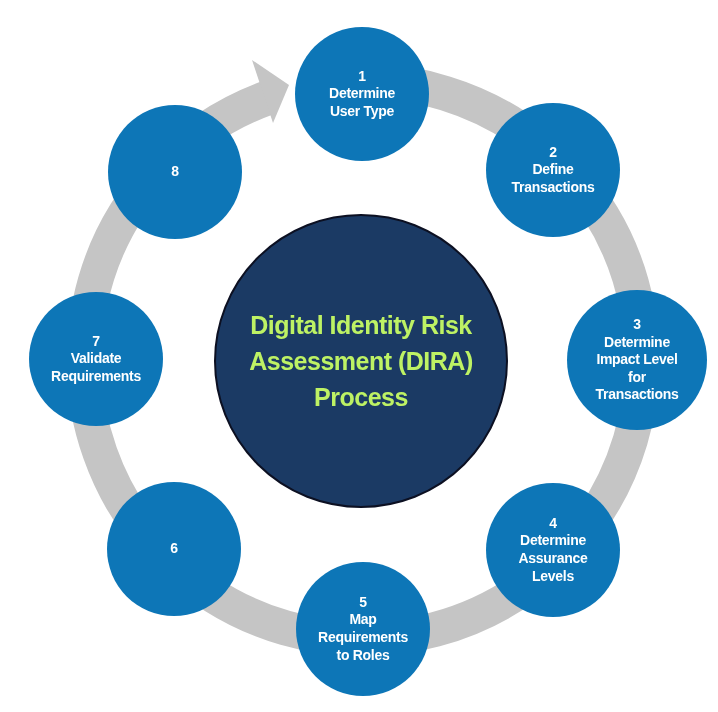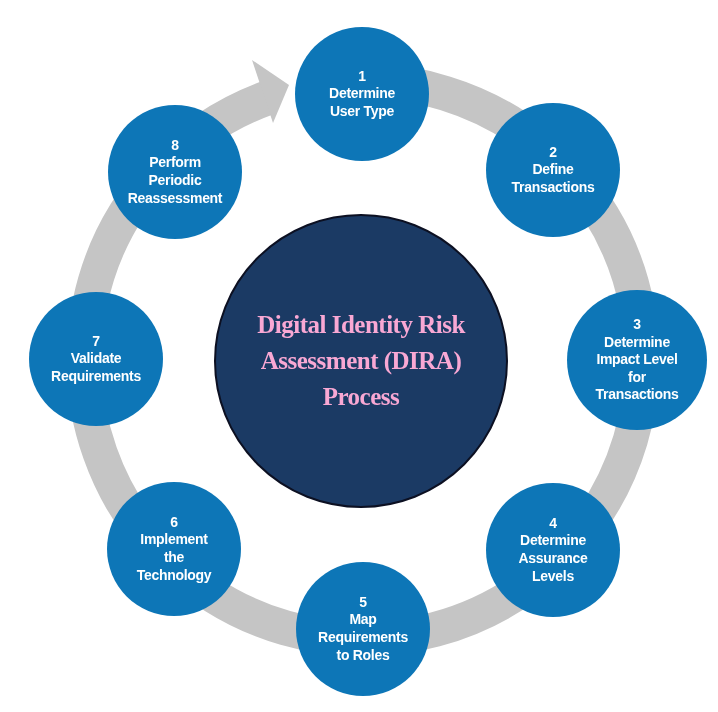--- a/index.html
+++ b/index.html
@@ -63,27 +63,26 @@
     border-radius: 50%;
     background: #1b3a64;
     border: 2px solid #0c1022;
     box-sizing: border-box;
     display: flex;
     align-items: center;
     justify-content: center;
     text-align: center;
   }
   .center-title {
-    color: #f9a8d4;
+    color: #bef264;
     font-weight: bold;
     font-size: 25px;
     line-height: 1.45;
     letter-spacing: -0.5px;
     white-space: pre-line;
-    font-family: Liberation Serif, serif;
   }
 </style>
 </head>
 <body>
 
 <div class="stage">
 
   <svg class="ring-svg" viewBox="0 0 718 712" aria-hidden="true">
     <path d="M 314.6 85.2 A 279 279 0 1 1 267.6 97.8" fill="none" stroke="#c5c5c5" stroke-width="35"></path>
     <polygon points="252,60 289,85 273,123" fill="#c5c5c5"></polygon>
@@ -118,36 +117,30 @@
 
   <div class="step-circle s5">
     <div class="num">5</div>
     <div class="label">Map
 Requirements
 to Roles</div>
   </div>
 
   <div class="step-circle s6">
     <div class="num">6</div>
-    <div class="label">Implement
-the
-Technology</div>
   </div>
 
   <div class="step-circle s7">
     <div class="num">7</div>
     <div class="label">Validate
 Requirements</div>
   </div>
 
   <div class="step-circle s8">
     <div class="num">8</div>
-    <div class="label">Perform
-Periodic
-Reassessment</div>
   </div>
 
   <div class="center-circle">
     <div class="center-title">Digital Identity Risk
 Assessment (DIRA)
 Process</div>
   </div>
 
 </div>
 

